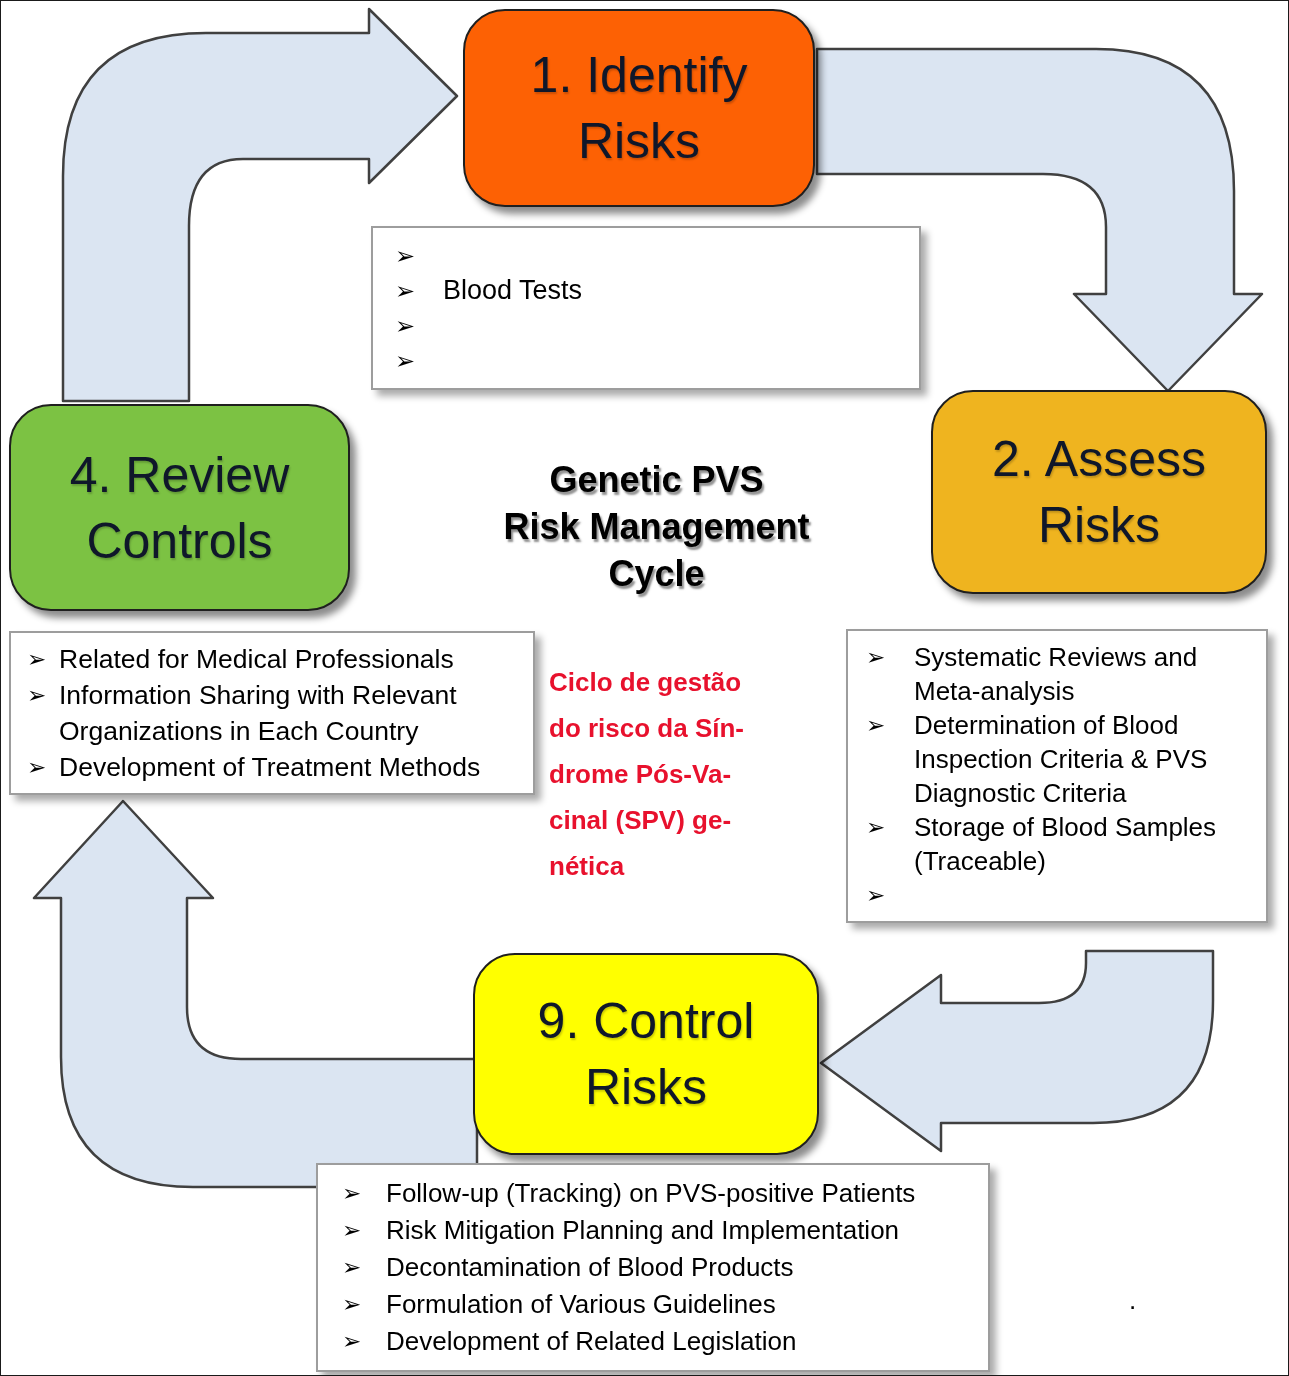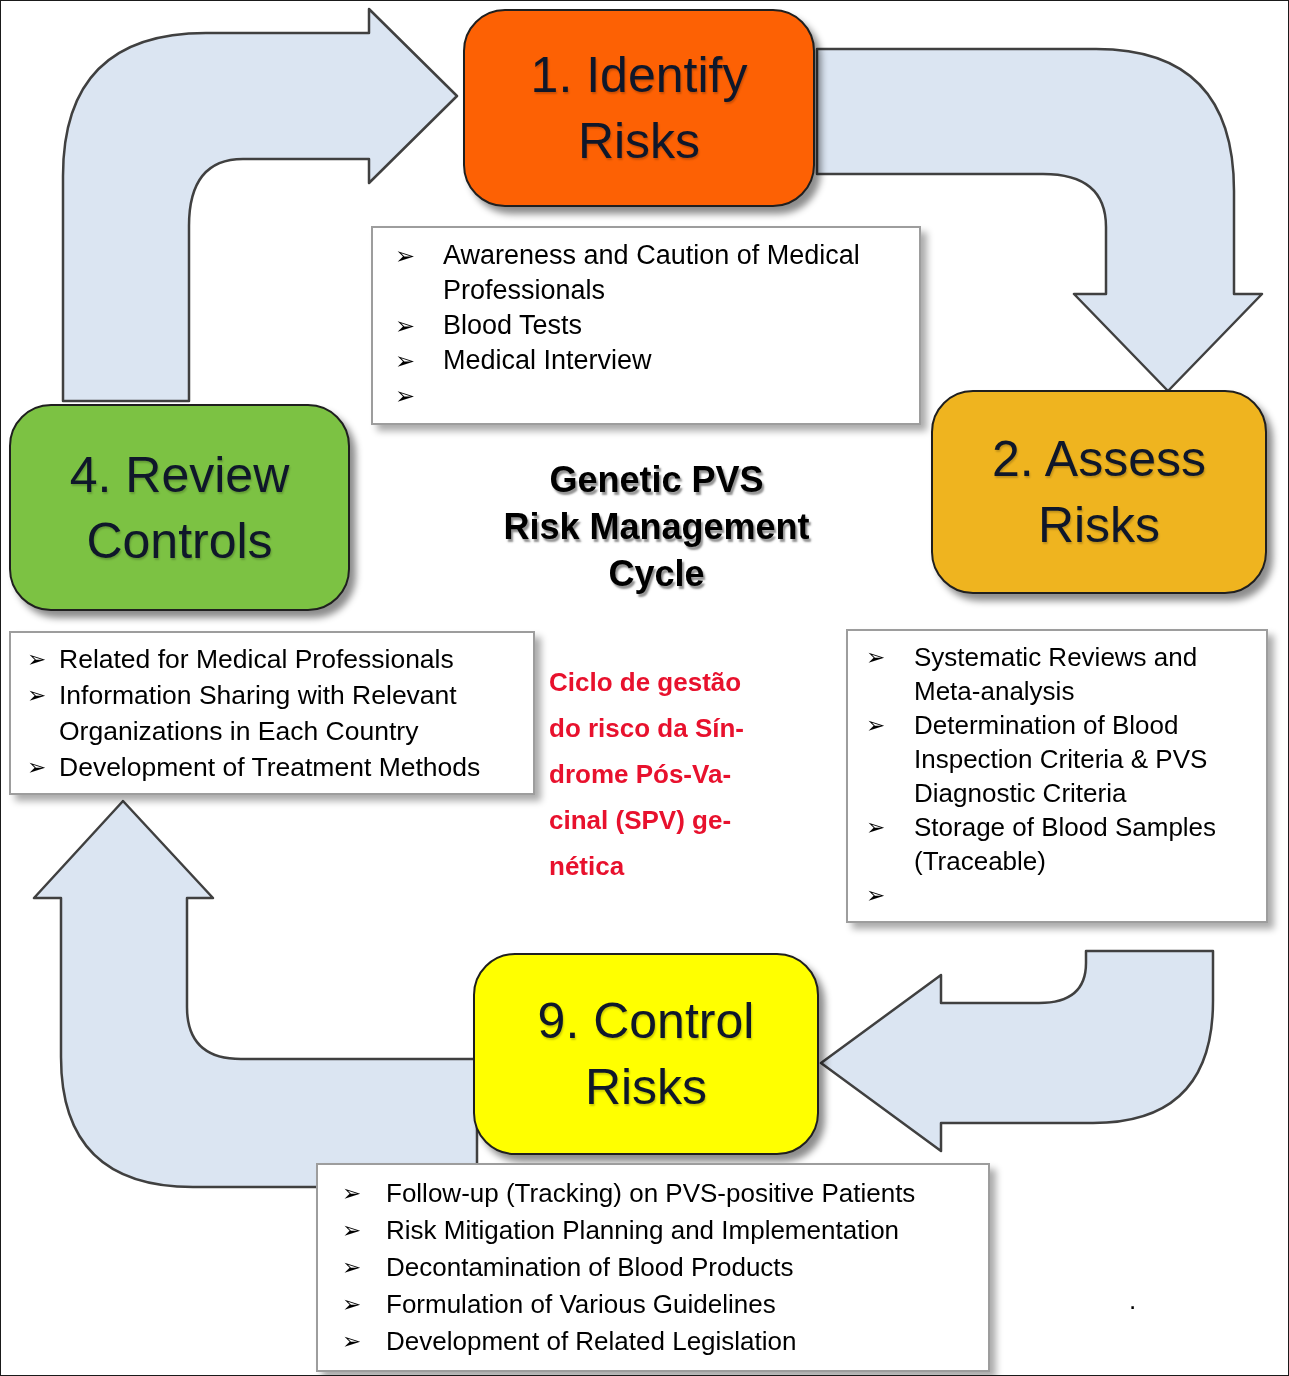--- a/index.html
+++ b/index.html
@@ -104,29 +104,27 @@
 Cycle</div>
   <div class="center-subtitle">Ciclo de gestão
 do risco da Sín-
 drome Pós-Va-
 cinal (SPV) ge-
 nética</div>
 
   <div class="panel" id="panel-identify">
     <div class="bullet">
       <span class="glyph">➢</span>
-      <span class="txt">Awareness and Caution of Medical Professionals</span>
     </div>
     <div class="bullet">
       <span class="glyph">➢</span>
       <span class="txt">Blood Tests</span>
     </div>
     <div class="bullet">
       <span class="glyph">➢</span>
-      <span class="txt">Medical Interview</span>
     </div>
     <div class="bullet">
       <span class="glyph">➢</span>
     </div>
   </div>
 
   <div class="panel" id="panel-assess">
     <div class="bullet">
       <span class="glyph">➢</span>
       <span class="txt">Systematic Reviews and Meta-analysis</span>

